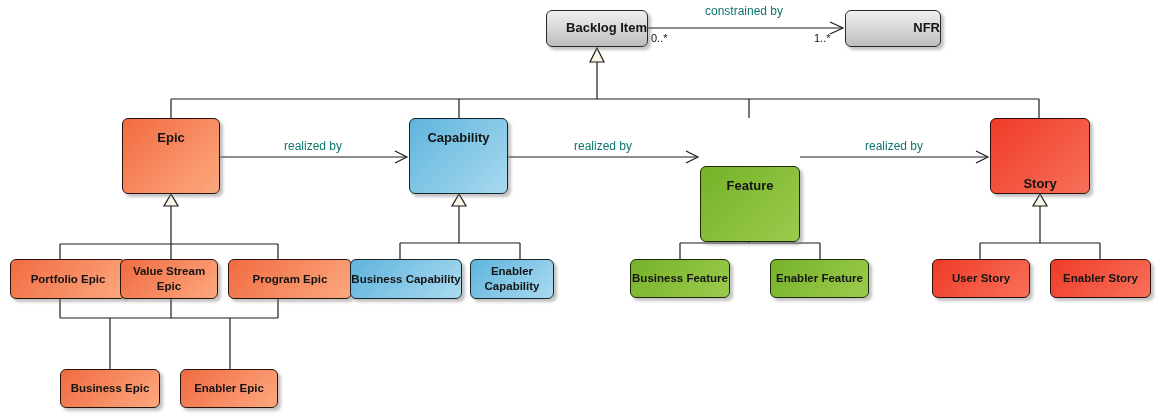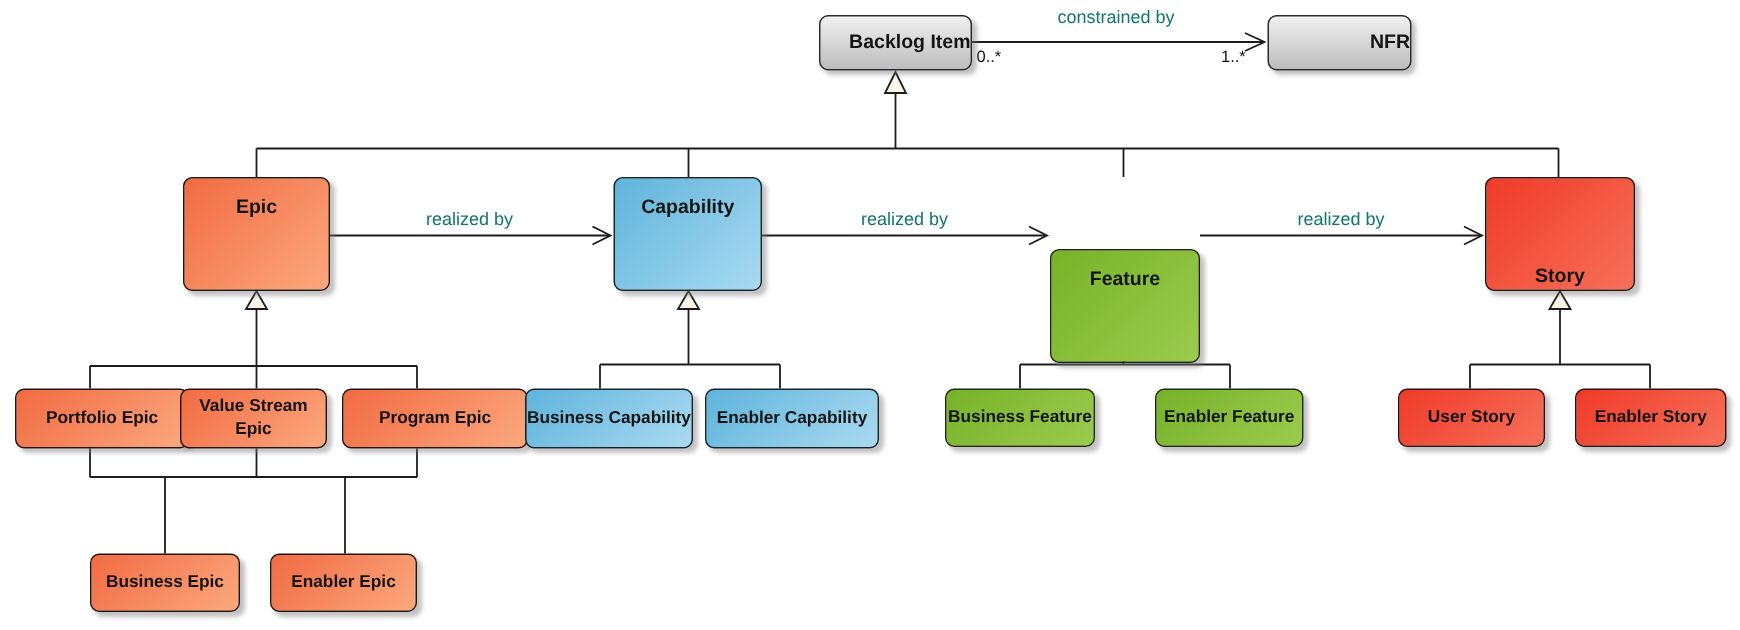--- a/index.html
+++ b/index.html
@@ -132,21 +132,21 @@
   <div class="node" style="left: 120px; top: 259px; width: 98px; height: 40px; background: linear-gradient(135deg, rgb(241, 107, 66), rgb(252, 168, 126)); border-color: rgb(38, 20, 11);">
     <span>Value Stream Epic</span>
   </div>
   <div class="node one-line" style="left: 228px; top: 259px; width: 124px; height: 40px; background: linear-gradient(135deg, rgb(241, 107, 66), rgb(252, 168, 126)); border-color: rgb(38, 20, 11); text-align: center;">
     <span>Program Epic</span>
   </div>
 
   <div class="node" style="left: 350px; top: 259px; width: 112px; height: 40px; background: linear-gradient(135deg, rgb(95, 180, 220), rgb(169, 218, 240)); border-color: rgb(20, 36, 44);">
     <span>Business Capability</span>
   </div>
-  <div class="node" style="left: 470px; top: 259px; width: 116px; height: 40px; background: linear-gradient(135deg, rgb(95, 180, 220), rgb(169, 218, 240)); border-color: rgb(20, 36, 44);">
+  <div class="node" style="left: 470px; top: 259px; width: 84px; height: 40px; background: linear-gradient(135deg, rgb(95, 180, 220), rgb(169, 218, 240)); border-color: rgb(20, 36, 44);">
     <span>Enabler Capability</span>
   </div>
 
   <div class="node one-line" style="left: 630px; top: 259px; width: 100px; height: 39px; background: linear-gradient(135deg, rgb(118, 178, 40), rgb(156, 203, 78)); border-color: rgb(28, 42, 10);">
     <span>Business Feature</span>
   </div>
   <div class="node one-line" style="left: 770px; top: 259px; width: 99px; height: 39px; background: linear-gradient(135deg, rgb(118, 178, 40), rgb(156, 203, 78)); border-color: rgb(28, 42, 10);">
     <span>Enabler Feature</span>
   </div>
 

